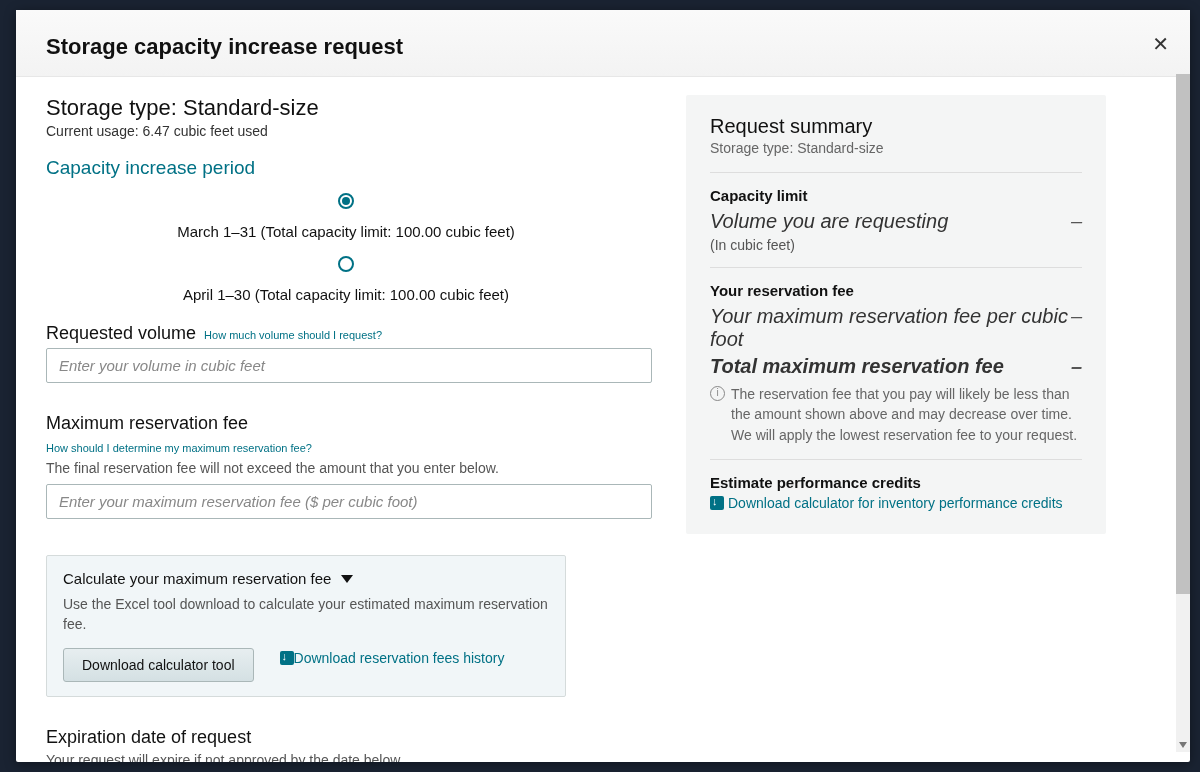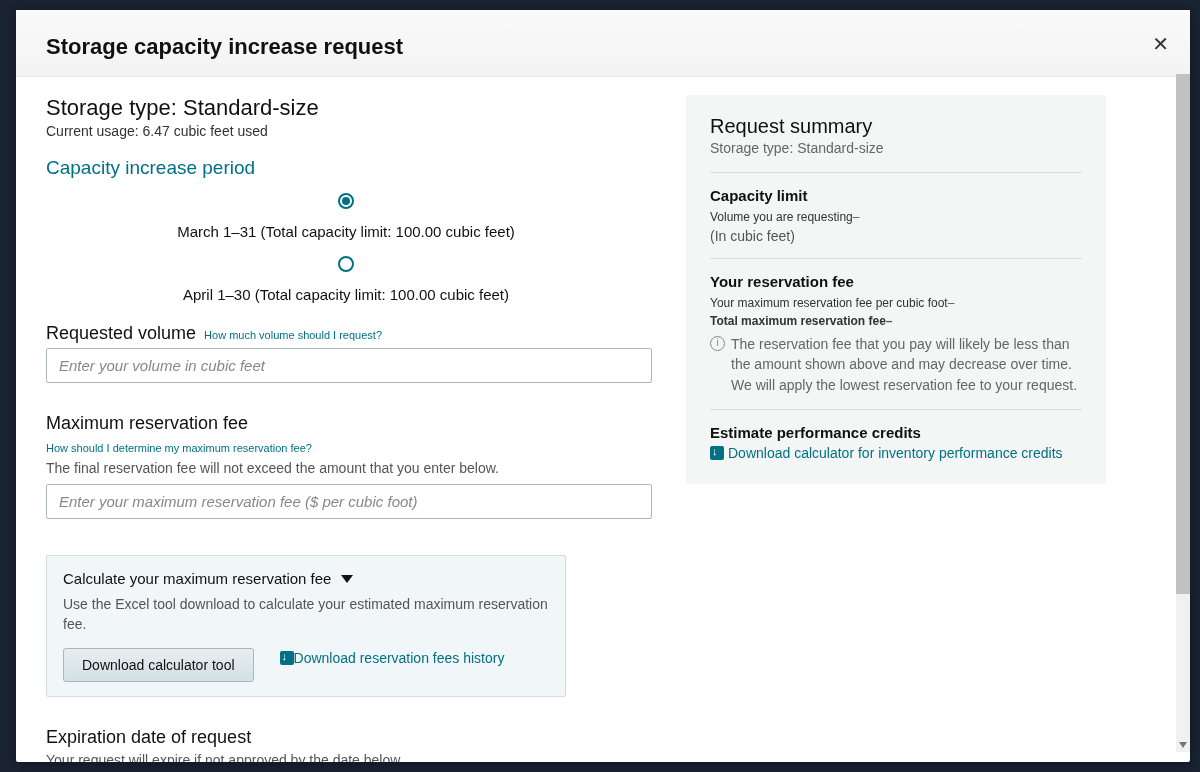--- a/index.html
+++ b/index.html
@@ -54,21 +54,21 @@
   }
   .date-input { width: 422px; border: 4px solid #eab308; padding: 8px 12px; font-size: 15px; font-style: italic; color: #666; }
 
   .summary {
     background: #f4f5f5; padding: 20px 24px; border-radius: 2px;
   }
   .summary h3 { font-size: 20px; font-weight: 400; color: #111; margin-bottom: 2px; }
   .summary .sub { font-size: 14px; color: #666; margin-bottom: 16px; }
   .summary hr { border: none; border-top: 1px solid #ddd; margin: 14px 0; }
   .summary .row-label { font-size: 15px; font-weight: 700; color: #111; margin-bottom: 6px; }
-  .summary .row { display: flex; font-size: 12px; color: #333; margin-bottom: 4px; }
+  .summary .row { display: flex; justify-content: space-between; font-size: 20px; color: #333; margin-bottom: 4px; font-style: italic; }
   .summary .row .dash { color: #555; }
   .summary .muted { font-size: 14px; color: #555; }
   .summary .info-note { display: flex; gap: 6px; font-size: 14px; color: #666; line-height: 1.45; margin-top: 6px; }
   .info-icon { width: 15px; height: 15px; border: 1.4px solid #888; border-radius: 50%; font-size: 10px; color: #888; display: inline-flex; align-items: center; justify-content: center; flex-shrink: 0; margin-top: 2px; }
   .summary .est-header { font-size: 15px; font-weight: 700; color: #111; margin-top: 6px; }
   .summary .est-link { color: #007185; font-size: 14px; display: inline-flex; align-items: center; gap: 4px; margin-top: 4px; cursor: pointer; }
   .caret-down { width: 0; height: 0; border-left: 6px solid transparent; border-right: 6px solid transparent; border-top: 8px solid #111; display: inline-block; }
   .scrollbar { position: absolute; right: 0; top: 64px; bottom: 10px; width: 14px; background: #f1f1f1; }
   .scrollbar-thumb { width: 14px; background: #c1c1c1; height: 520px; }
   .scrollbar-arrow-bot { position: absolute; bottom: 4px; left: 3px; width: 0; height: 0; border-left: 4px solid transparent; border-right: 4px solid transparent; border-top: 6px solid #777; }

